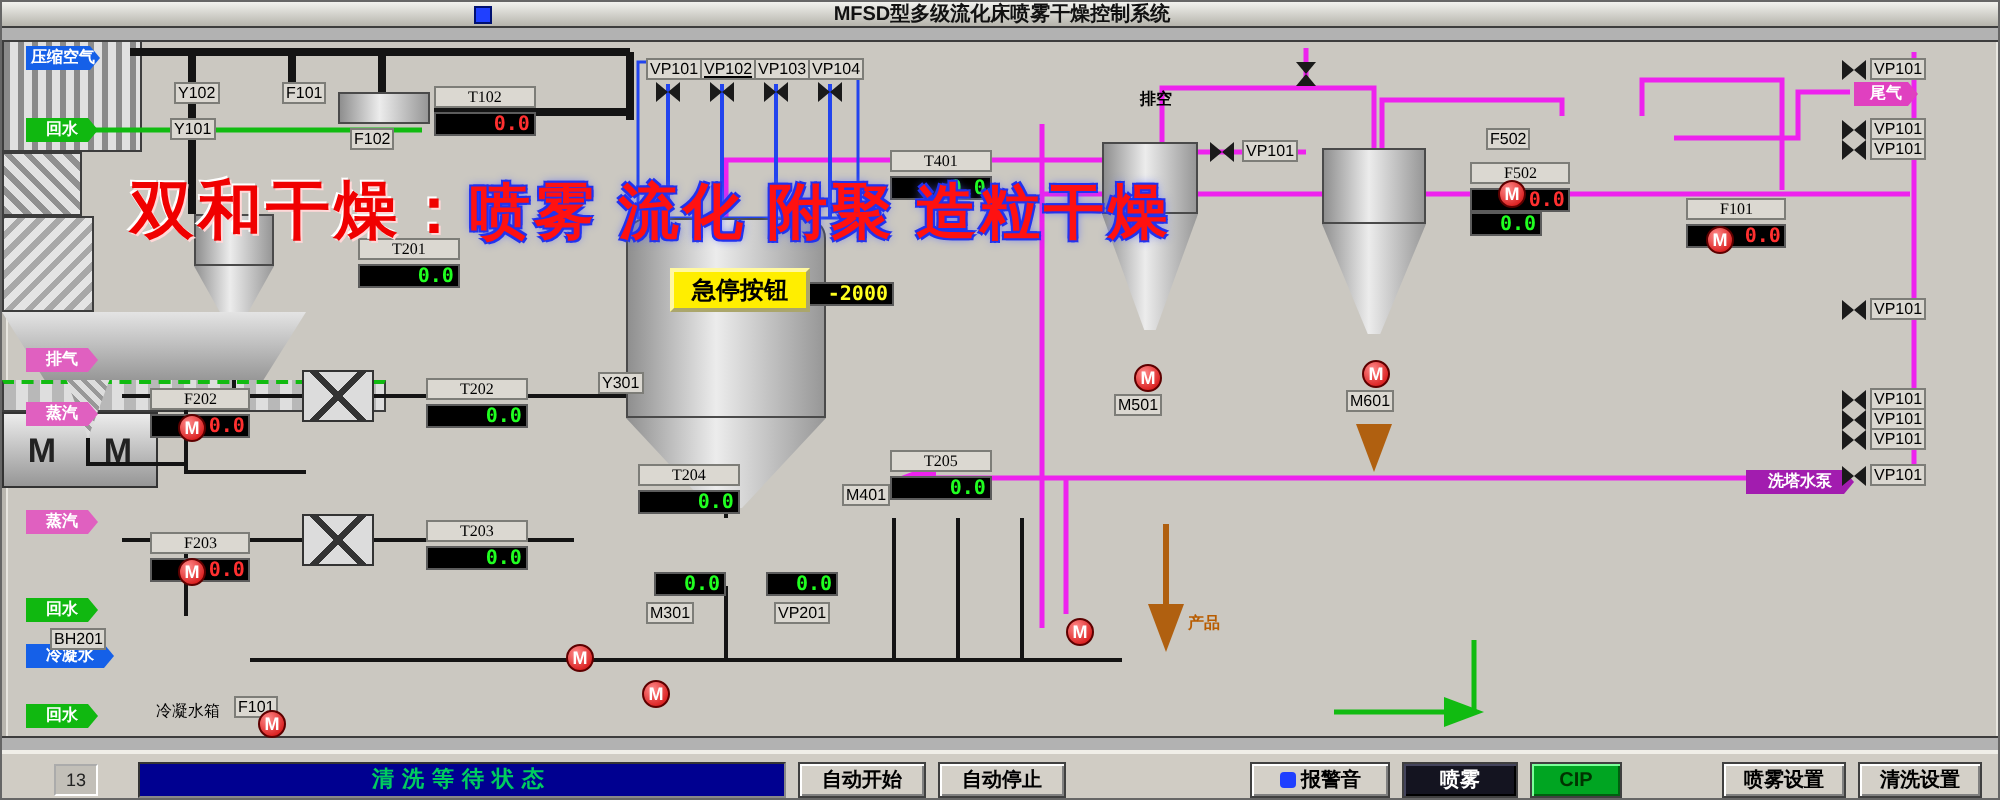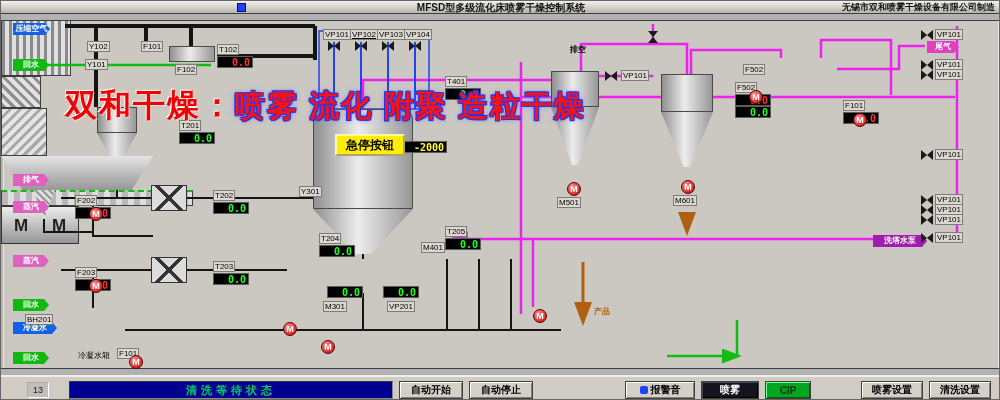--- a/index.html
+++ b/index.html
@@ -53,21 +53,21 @@
           background:linear-gradient(#ececec,#969696); display:flex; align-items:center; justify-content:space-around; }
   #tank .agit { font-size:17px; font-weight:bold; color:#222; line-height:1; }
 
   
   .stream { position:absolute; height:12px; line-height:12px; color:#fff; font-size:8px; font-weight:bold;
     text-align:center; clip-path:polygon(0 0,calc(100% - 5px) 0,100% 50%,calc(100% - 5px) 100%,0 100%); z-index:3; }
   .tag { position:absolute; font-size:8px; line-height:9px; color:#000; background:#dbd8d1;
     border:1px solid #7d7d78; padding:0 1px; white-space:nowrap; z-index:3; }
   .tag.plain { background:transparent; border:none; }
   .disp { position:absolute; z-index:3; }
-  .disp-label { display:inline-block; font-size:8px; line-height:9px; background:#dbd8d1; border:1px solid #7d7d78; padding:0 1px; }
+  .disp-label { display:inline-block; font-size:8px; line-height:9px; background:#dbd8d1; border:1px solid #7d7d78; padding:0 16px;font-family:Liberation Serif, serif; }
   .lcd { background:#000; border:1px solid #5c5c5c; min-width:36px; height:12px;
     font:bold 10px "DejaVu Sans Mono",monospace; line-height:12px; text-align:right; padding:0 2px; }
   .lcd.wide { min-width:44px; }
   .motor { position:absolute; width:14px; height:14px; border-radius:50%; z-index:3;
     background:radial-gradient(circle at 35% 30%,#ff8a8a,#cf0000); border:1px solid #5d0000;
     color:#fff; font-size:9px; font-weight:bold; text-align:center; line-height:13px; }
   .valve { position:absolute; width:12px; height:10px; z-index:3; }
   .valve::before { content:""; position:absolute; left:0; top:0; border-top:5px solid transparent; border-bottom:5px solid transparent; border-left:6px solid #1a1a1a; }
   .valve::after  { content:""; position:absolute; right:0; top:0; border-top:5px solid transparent; border-bottom:5px solid transparent; border-right:6px solid #1a1a1a; }
   .valve.vert { transform:rotate(90deg); }
@@ -97,21 +97,20 @@
   .btn-icon { display:inline-block; width:8px; height:8px; border-radius:2px; }
 </style>
 </head>
 <body>
 
 <div id="screen">
 
   <div id="titlebar">
     <span class="tb-icon"></span>
     <span class="title">MFSD型多级流化床喷雾干燥控制系统</span>
-    <span class="maker">无锡市双和喷雾干燥设备有限公司制造</span>
   </div>
 
   <div id="diagram">
     <svg id="pipes" width="1000" height="361">
       <defs>
         <marker id="arG" markerWidth="9" markerHeight="8" refX="6" refY="3" orient="auto">
             <path d="M0,0 L8,3 L0,6 Z" fill="#11bb11"></path>
           </marker>
         <marker id="arM" markerWidth="9" markerHeight="8" refX="6" refY="3" orient="auto">
             <path d="M0,0 L8,3 L0,6 Z" fill="#ee22ee"></path>

